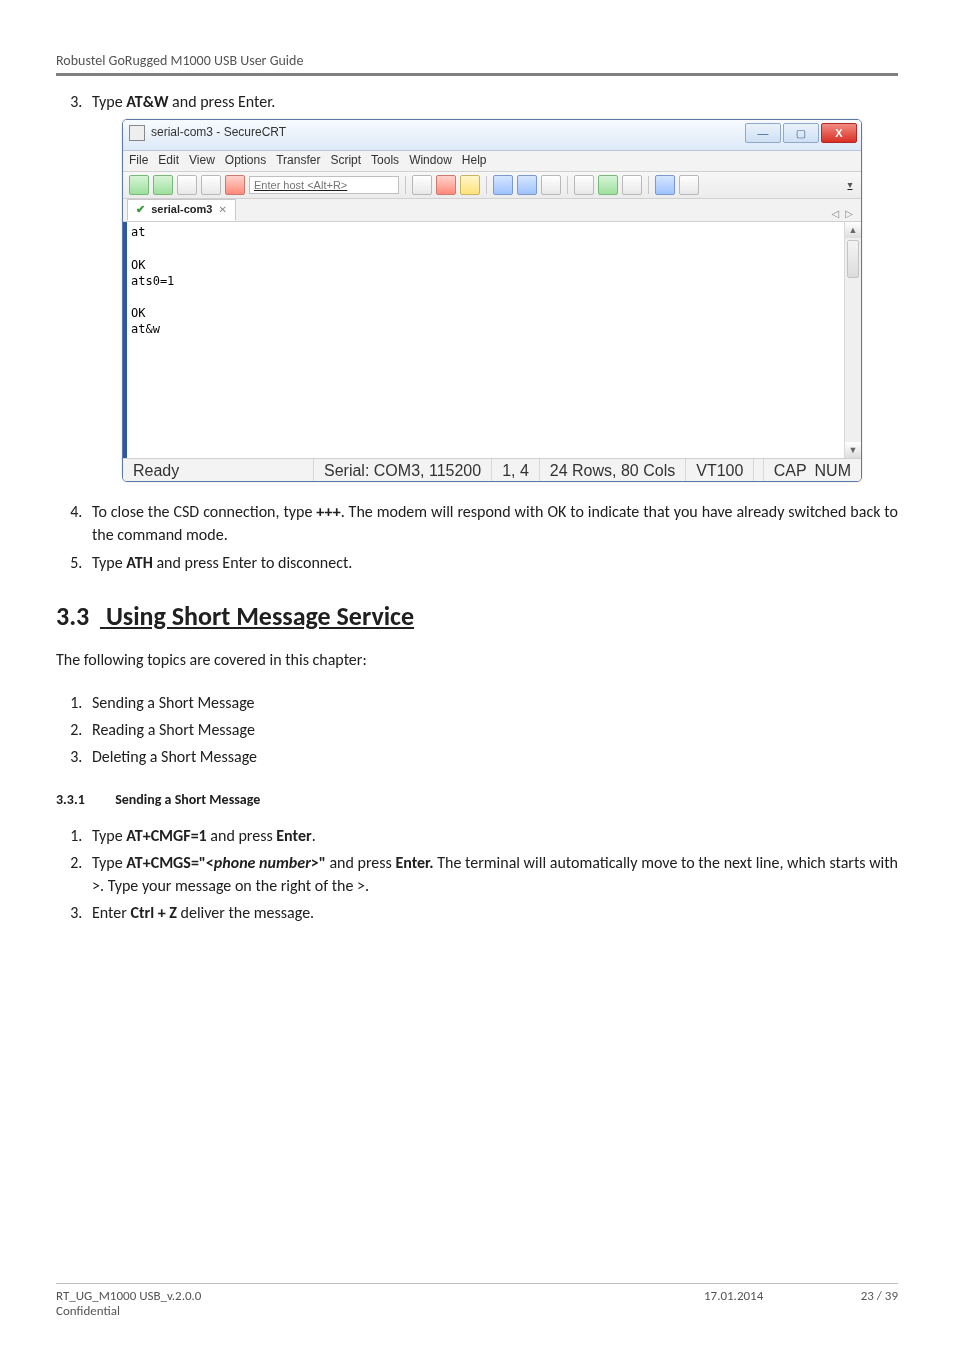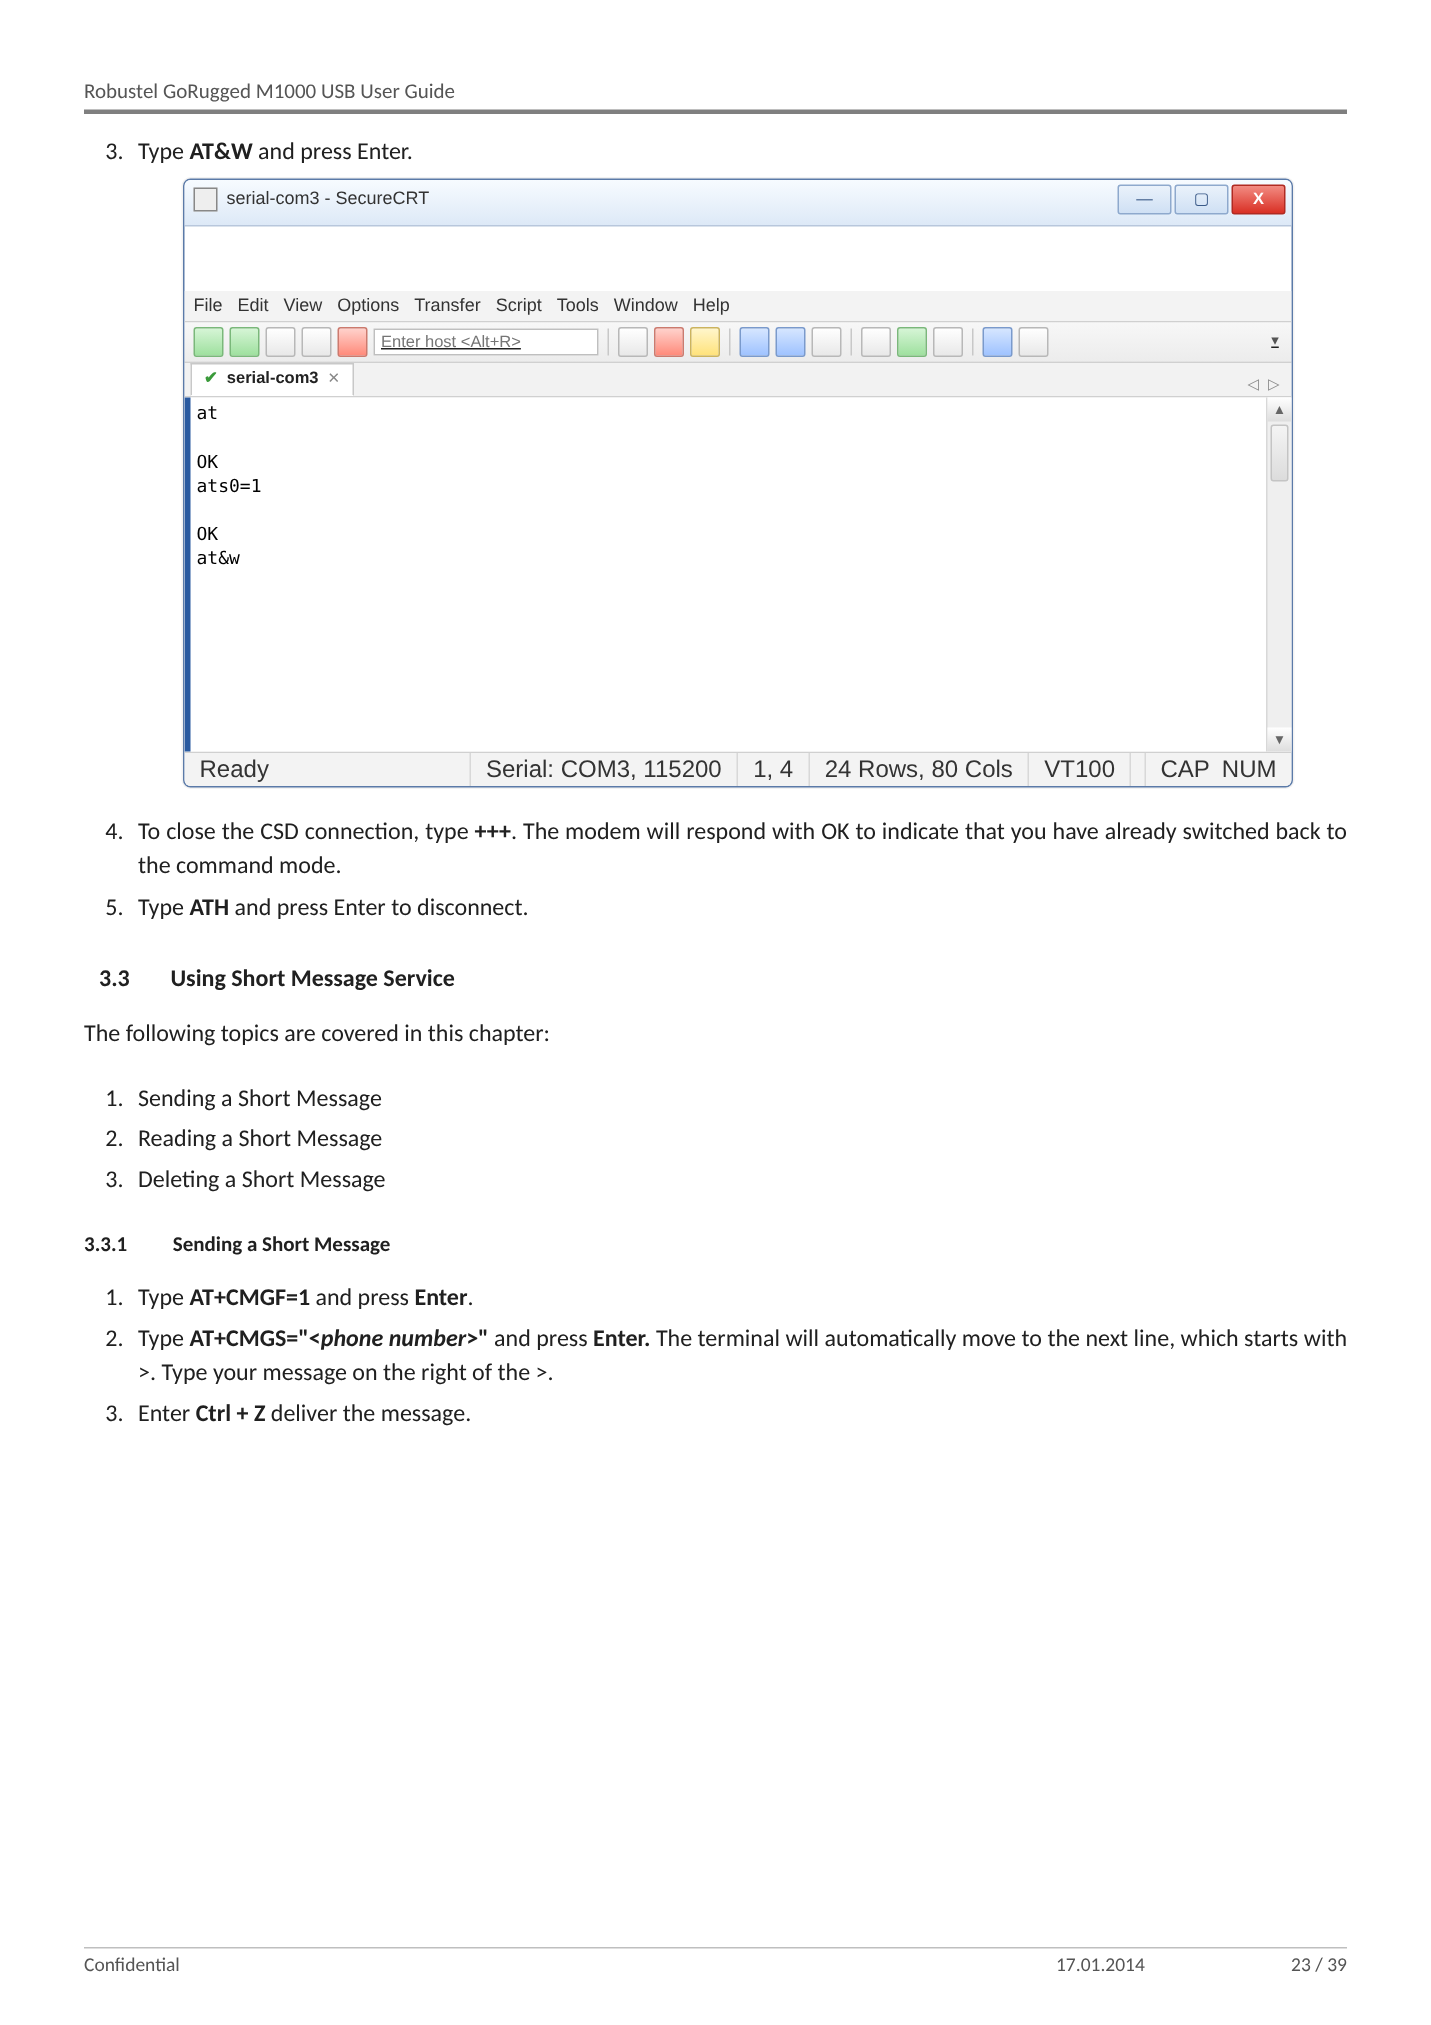--- a/index.html
+++ b/index.html
@@ -36,23 +36,24 @@
     margin: 0 0 14px 0;
     padding-left: 30px;
   }
   ol.num > li {
     padding-left: 6px;
     margin-bottom: 4px;
   }
   .bold { font-weight: 700; }
   .italic { font-style: italic; }
   h2.section {
-    font-size: 16px;
+    font-size: 26px;
     font-weight: 700;
-    margin: 26px 0 16px 10px;
+    margin: 26px 0 16px 0;
+    text-decoration: underline;
   }
   h2.section .secnum { display:inline-block; width: 44px; }
   h3.subsection {
     font-size: 14px;
     font-weight: 700;
     margin: 22px 0 16px 0;
   }
   h3.subsection .secnum { display:inline-block; width: 56px; }
 
   
@@ -102,21 +103,20 @@
   }
   .crt-menubar {
     height: 20px;
     background: #f3f3f3;
     border-bottom: 1px solid #d0d0d0;
     display:flex;
     align-items:center;
     padding: 0 6px;
     gap: 10px;
     color:#333;
-    margin-top:43px;
   }
   .crt-menubar span { cursor: default; }
   .crt-toolbar {
     height: 26px;
     background: linear-gradient(#f7f7f7,#ececec);
     border-bottom: 1px solid #d0d0d0;
     display:flex;
     align-items:center;
     padding: 0 6px;
     gap: 4px;
@@ -395,20 +395,21 @@
     </li>
     <li>
       <span>Enter </span><span class="bold">Ctrl + Z</span><span> deliver the message.</span>
     </li>
   </ol>
 
   <div class="footer">
     <div class="foot-rule"></div>
     <div class="foot-row">
       <div class="foot-left">
+        <div>RT_UG_M1000 USB_v.2.0.0</div>
         <div>Confidential</div>
       </div>
       <div class="foot-center">17.01.2014</div>
       <div class="foot-right">23 / 39</div>
     </div>
   </div>
 
 </div>
 
 </body></html>

